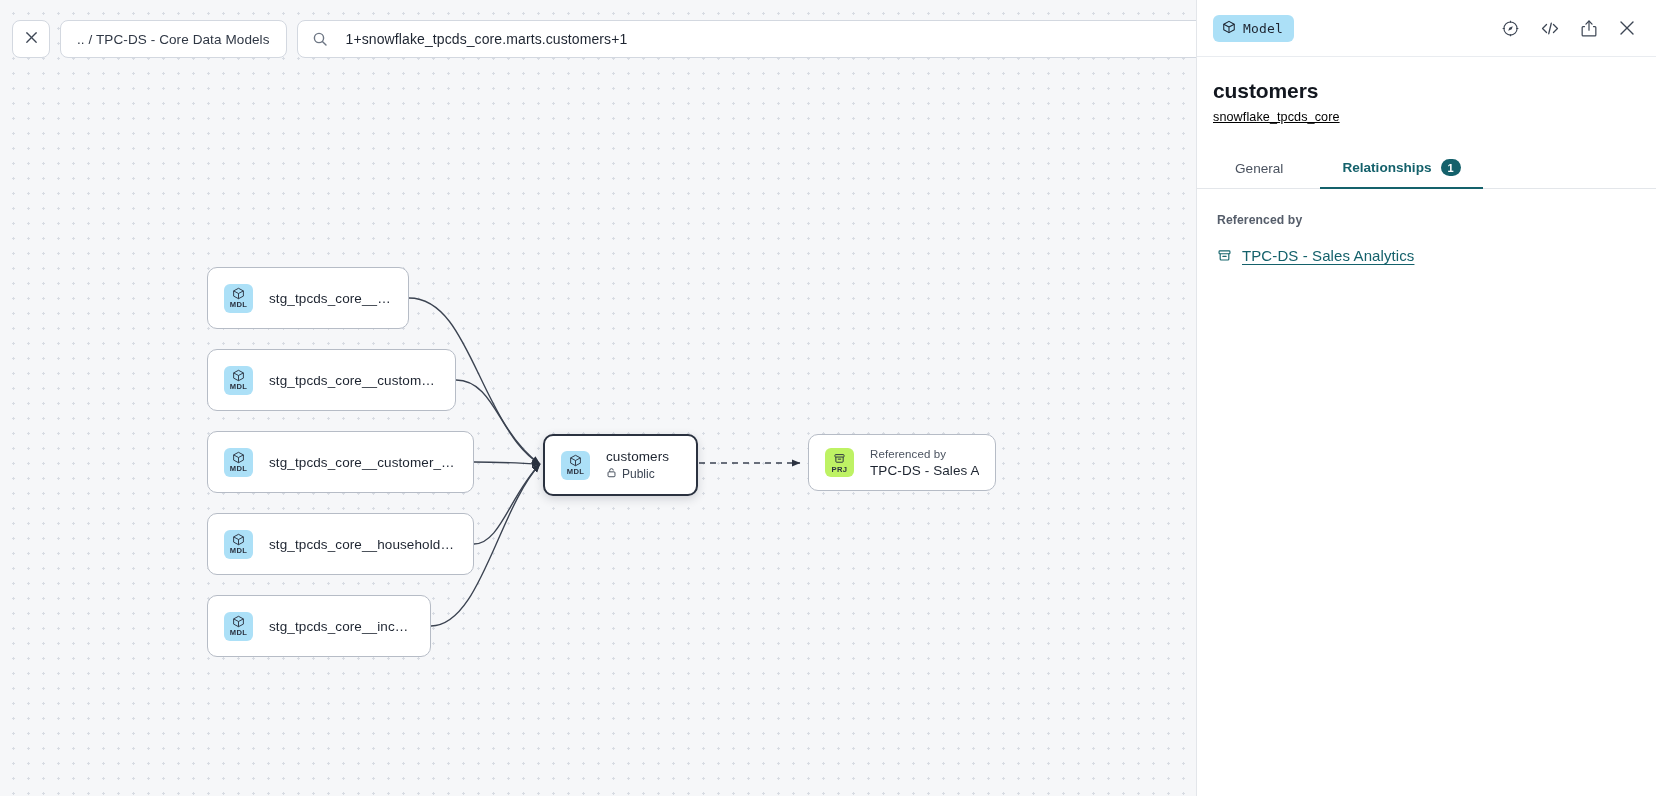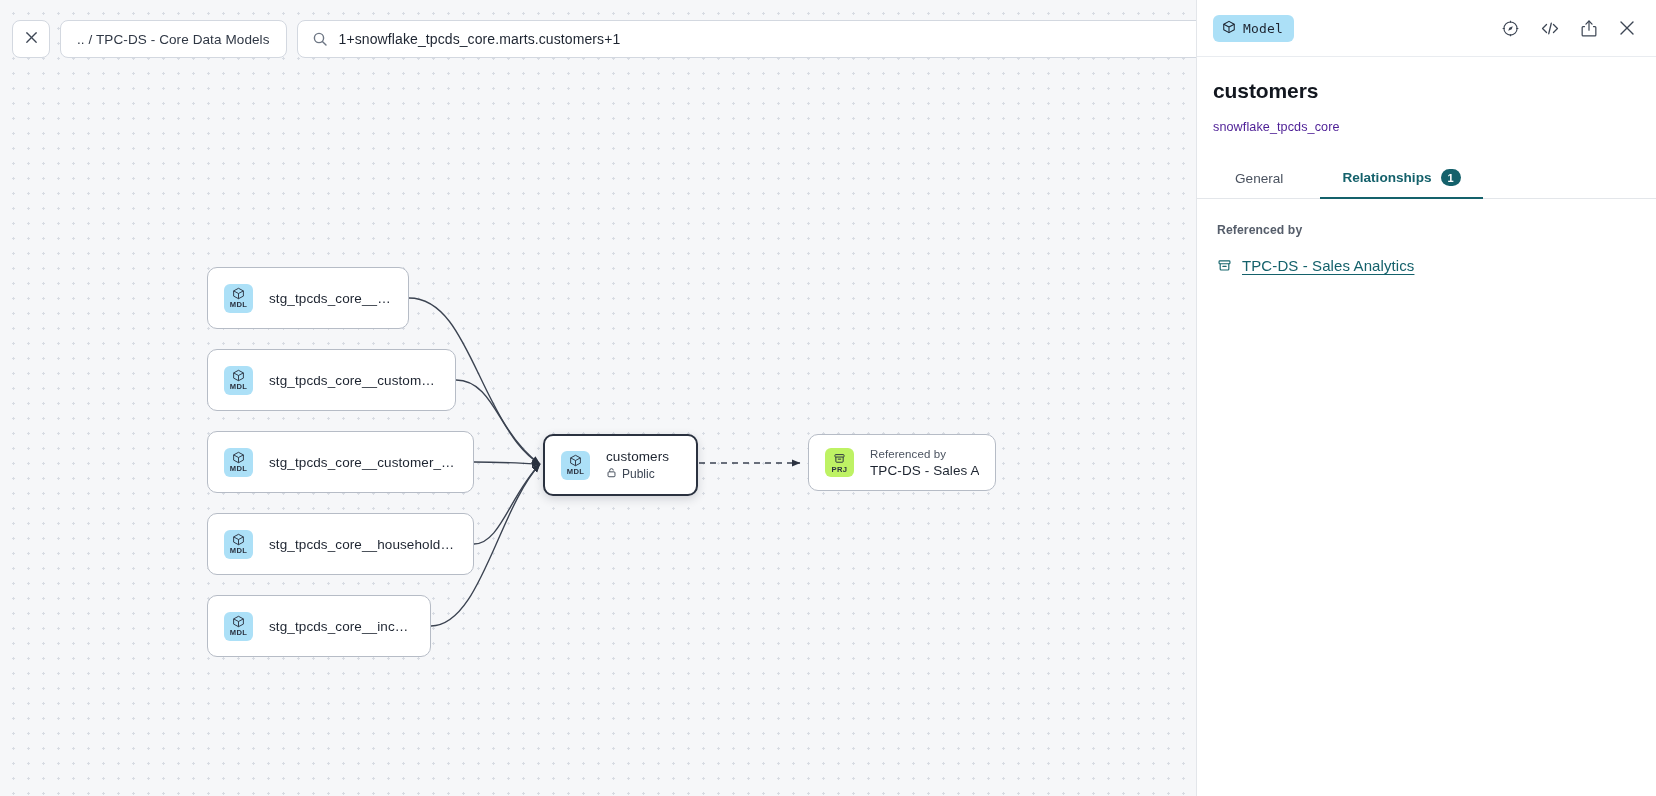--- a/index.html
+++ b/index.html
@@ -61,21 +61,21 @@
     color: #2f3744;
     white-space: nowrap;
     letter-spacing: .1px;
   }
 
   .tb-search {
     width: 1020px;
     padding: 0 12px 0 14px;
     display: flex;
     align-items: center;
-    gap: 11px;
+    gap: 18px;
   }
   .tb-search .sinput {
     flex: 1;
     font-size: 14px;
     color: #1d2430;
     border: none;
     outline: none;
     background: transparent;
     font-family: "Liberation Sans", sans-serif;
     letter-spacing: .1px;
@@ -190,24 +190,25 @@
   .head-icons > span { display: flex; cursor: pointer; }
 
   #panel-title-wrap { padding: 22px 20px 0 16px; }
   #panel-title {
     font-size: 21px;
     font-weight: 700;
     color: #12171f;
     letter-spacing: -.1px;
   }
   #panel-subtitle {
-    margin-top: 17px;
+    margin-top: 7px;
     font-size: 12.6px;
-    color: #4c1d95;
+    color: #000000;
     letter-spacing: .1px;
+    text-decoration: underline;
   }
 
   #tabs {
     margin-top: 26px;
     display: flex;
     align-items: flex-end;
     gap: 15px;
     padding: 0 16px;
     border-bottom: 1px solid #e3e6ea;
   }

